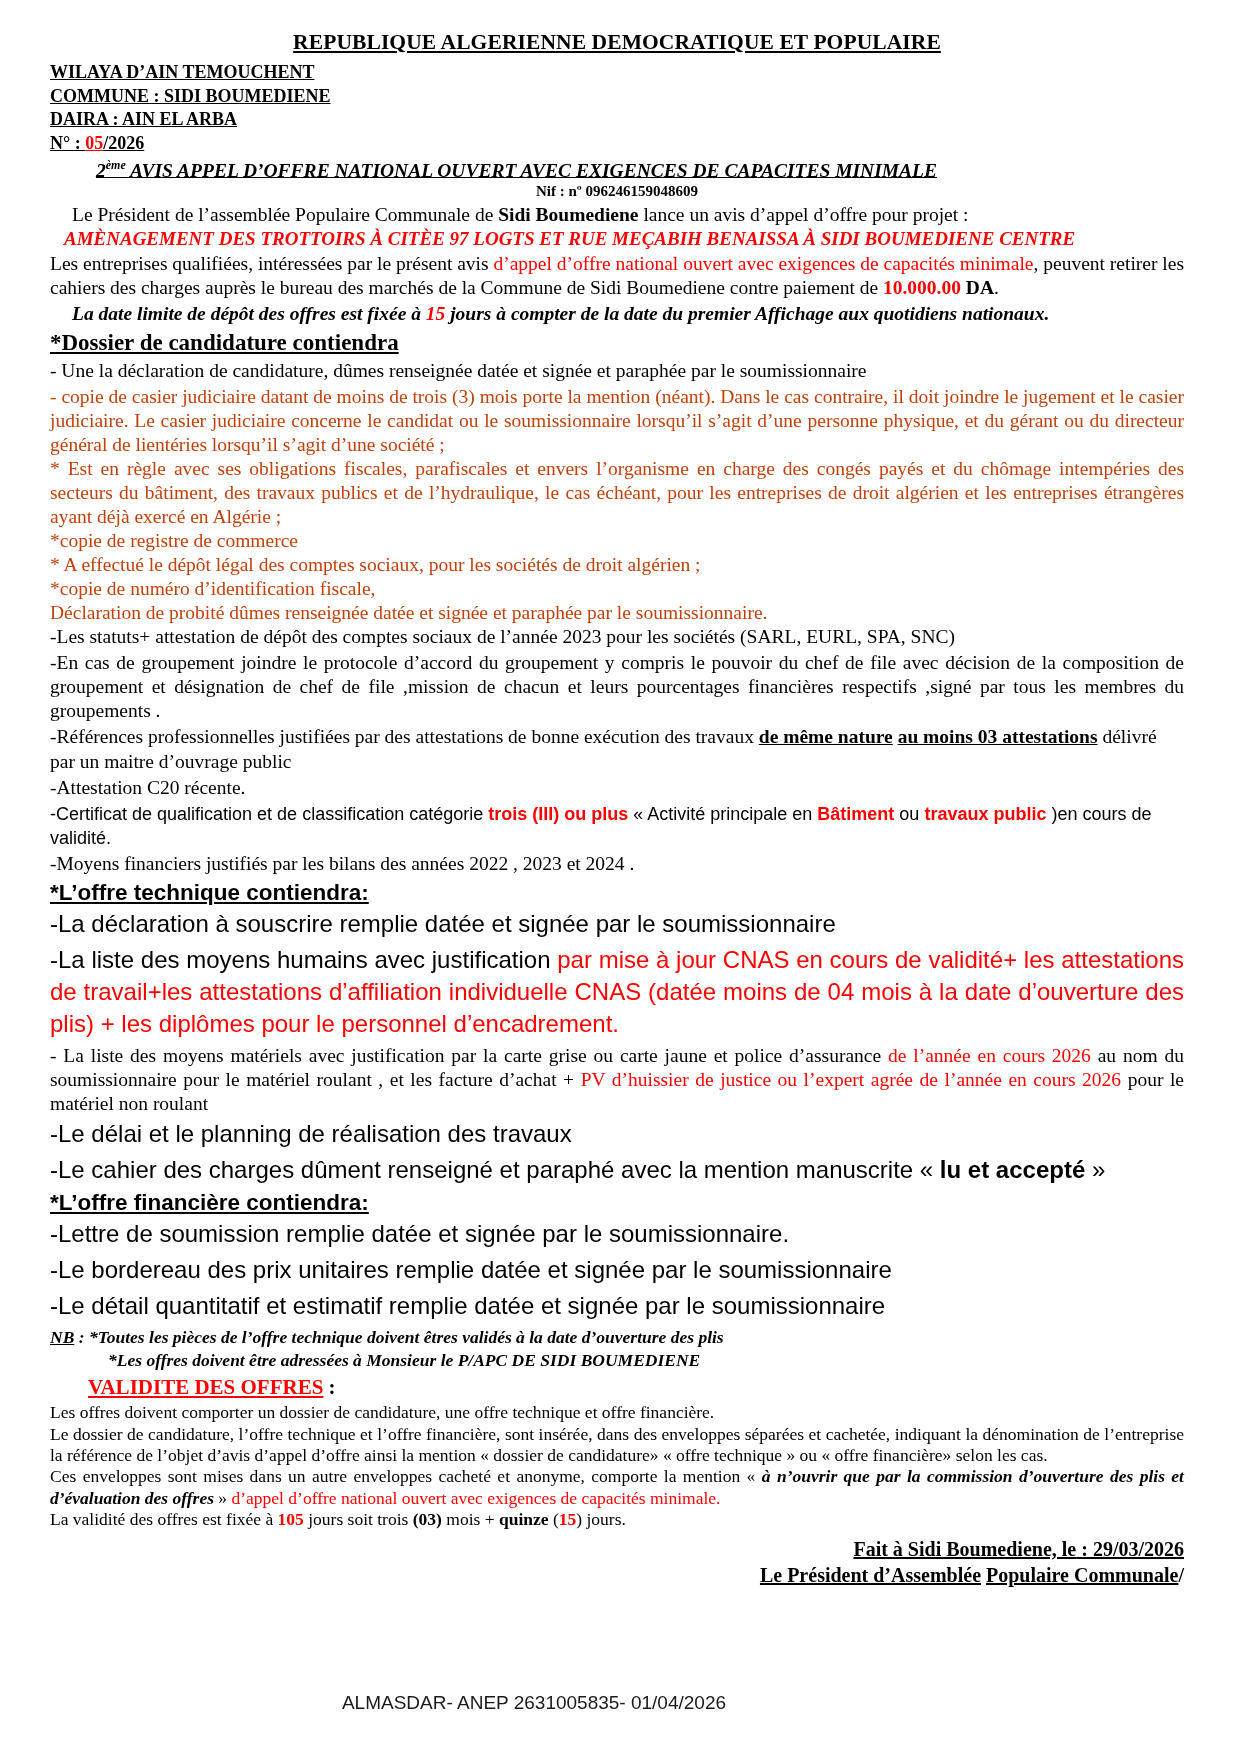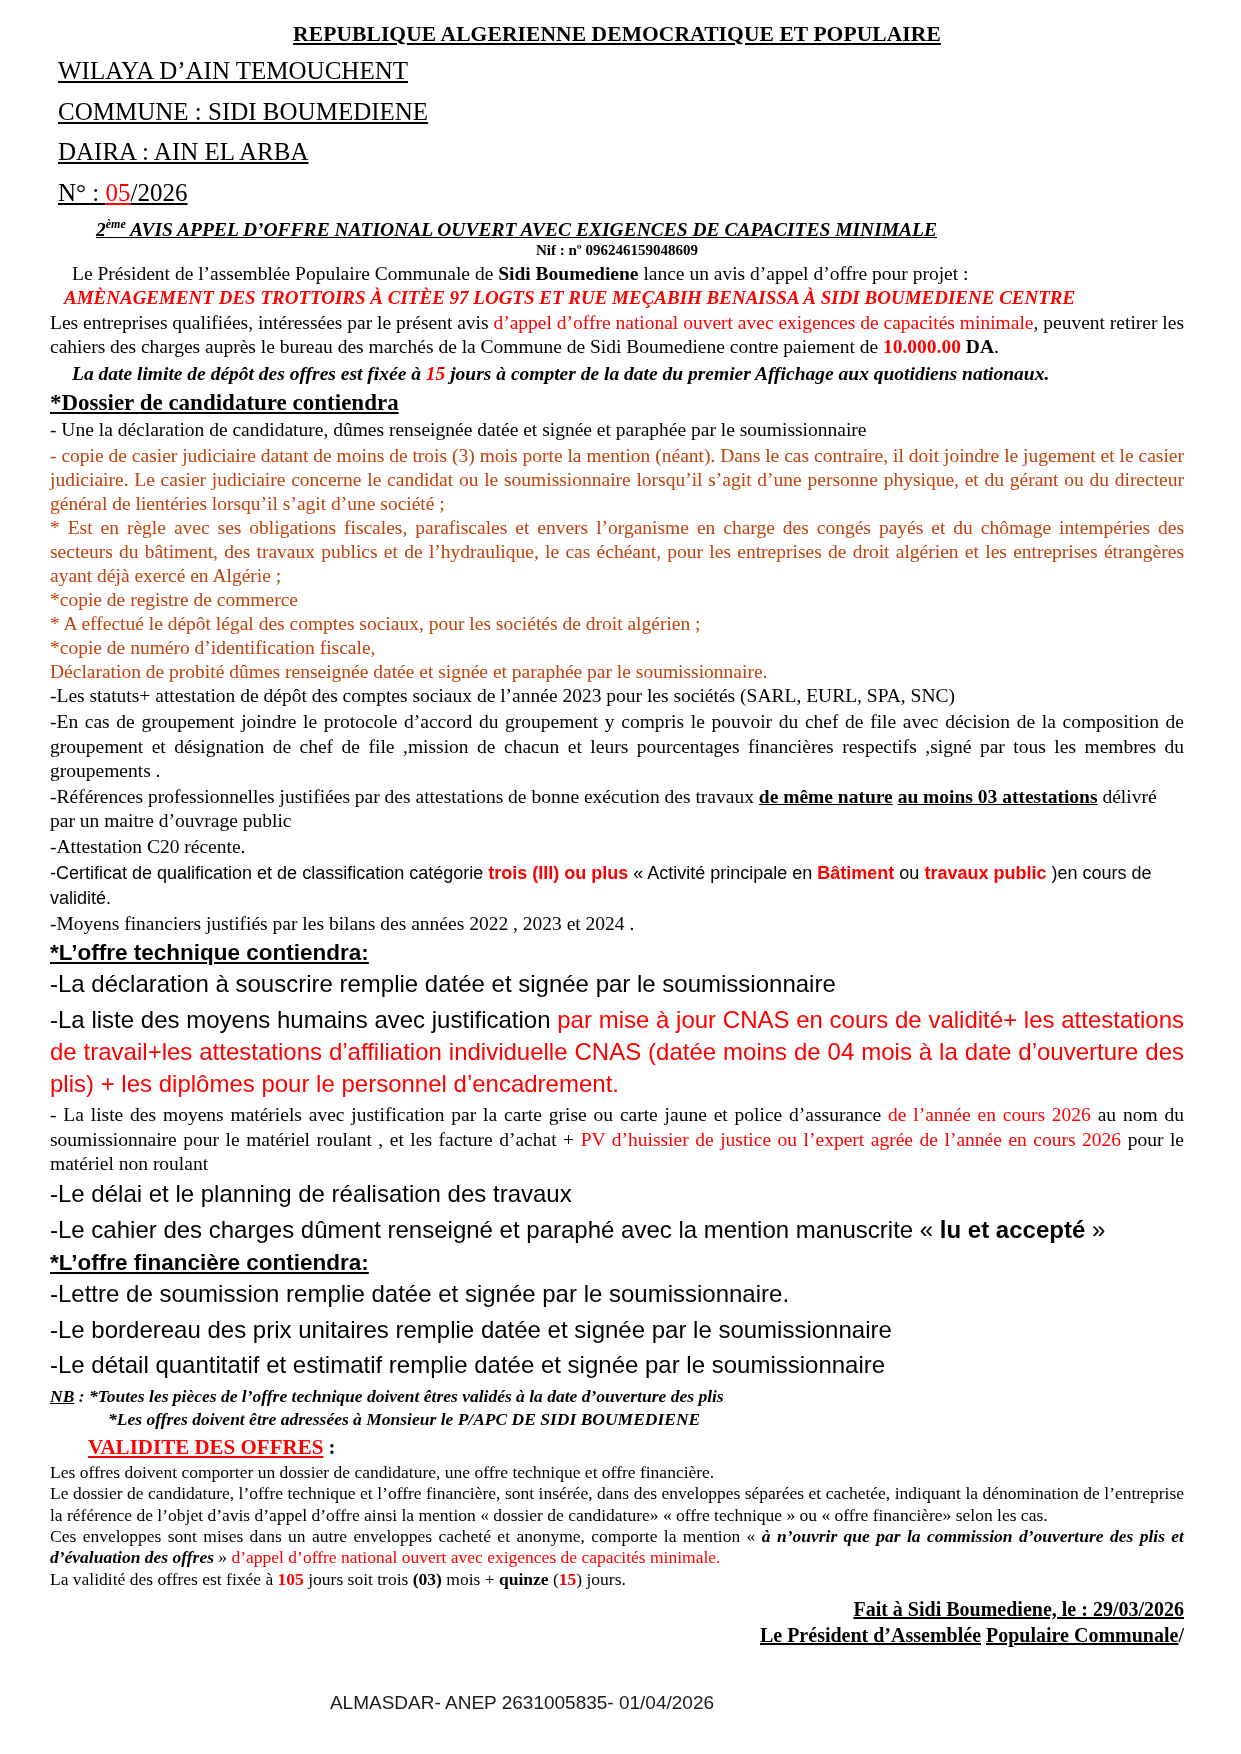--- a/index.html
+++ b/index.html
@@ -11,21 +11,21 @@
   body {
     width: 1241px;
     height: 1754px;
     position: relative;
     font-family: "Liberation Serif", "DejaVu Serif", serif;
     color: #000000;
     overflow: hidden;
   }
   .page {
     position: absolute;
-    left: 0; top: 8px;
+    left: 0; top: 16px;
     width: 1241px;
     height: 1318px;
     box-sizing: border-box;
     padding: 14px 57px 0 50px;
   }
   .sans   { font-family: "Liberation Sans", "DejaVu Sans", sans-serif; text-align: center; }
   .b  { font-weight: bold; }
   .i  { font-style: italic; }
   .u  { text-decoration: underline; }
   .red    { color: #ff0000; }
@@ -35,24 +35,24 @@
   .doc-title {
     font-size: 21.5px;
     font-weight: bold;
     text-align: center;
     text-decoration: underline;
     letter-spacing: .1px;
     margin: 0 0 6px 0;
     line-height: 1.18;
   }
   .admin-line {
-    font-size: 25px;
-    font-weight: normal;
+    font-size: 18px;
+    font-weight: bold;
     line-height: 1.30;
-    margin: 8px;
+    margin: 0;
     white-space: nowrap;
   }
   .admin-line span.u { text-decoration: underline; }
 
   .avis-title {
     font-size: 19.5px;
     font-weight: bold;
     font-style: italic;
     text-decoration: underline;
     line-height: 1.2;
@@ -158,21 +158,21 @@
     font-weight: bold;
     text-align: right;
     line-height: 1.3;
     margin: 6px 0 0 0;
   }
   .sign .u { text-decoration: underline; }
 
   
   .footer {
     position: absolute;
-    left: 4px;
+    left: 16px;
     top: 1692px;
     width: 1036px;
     text-align: center;
     font-family: "Liberation Sans", "DejaVu Sans", sans-serif;
     font-size: 19px;
     color: #1a1a1a;
   }
 </style>
 </head>
 <body>

